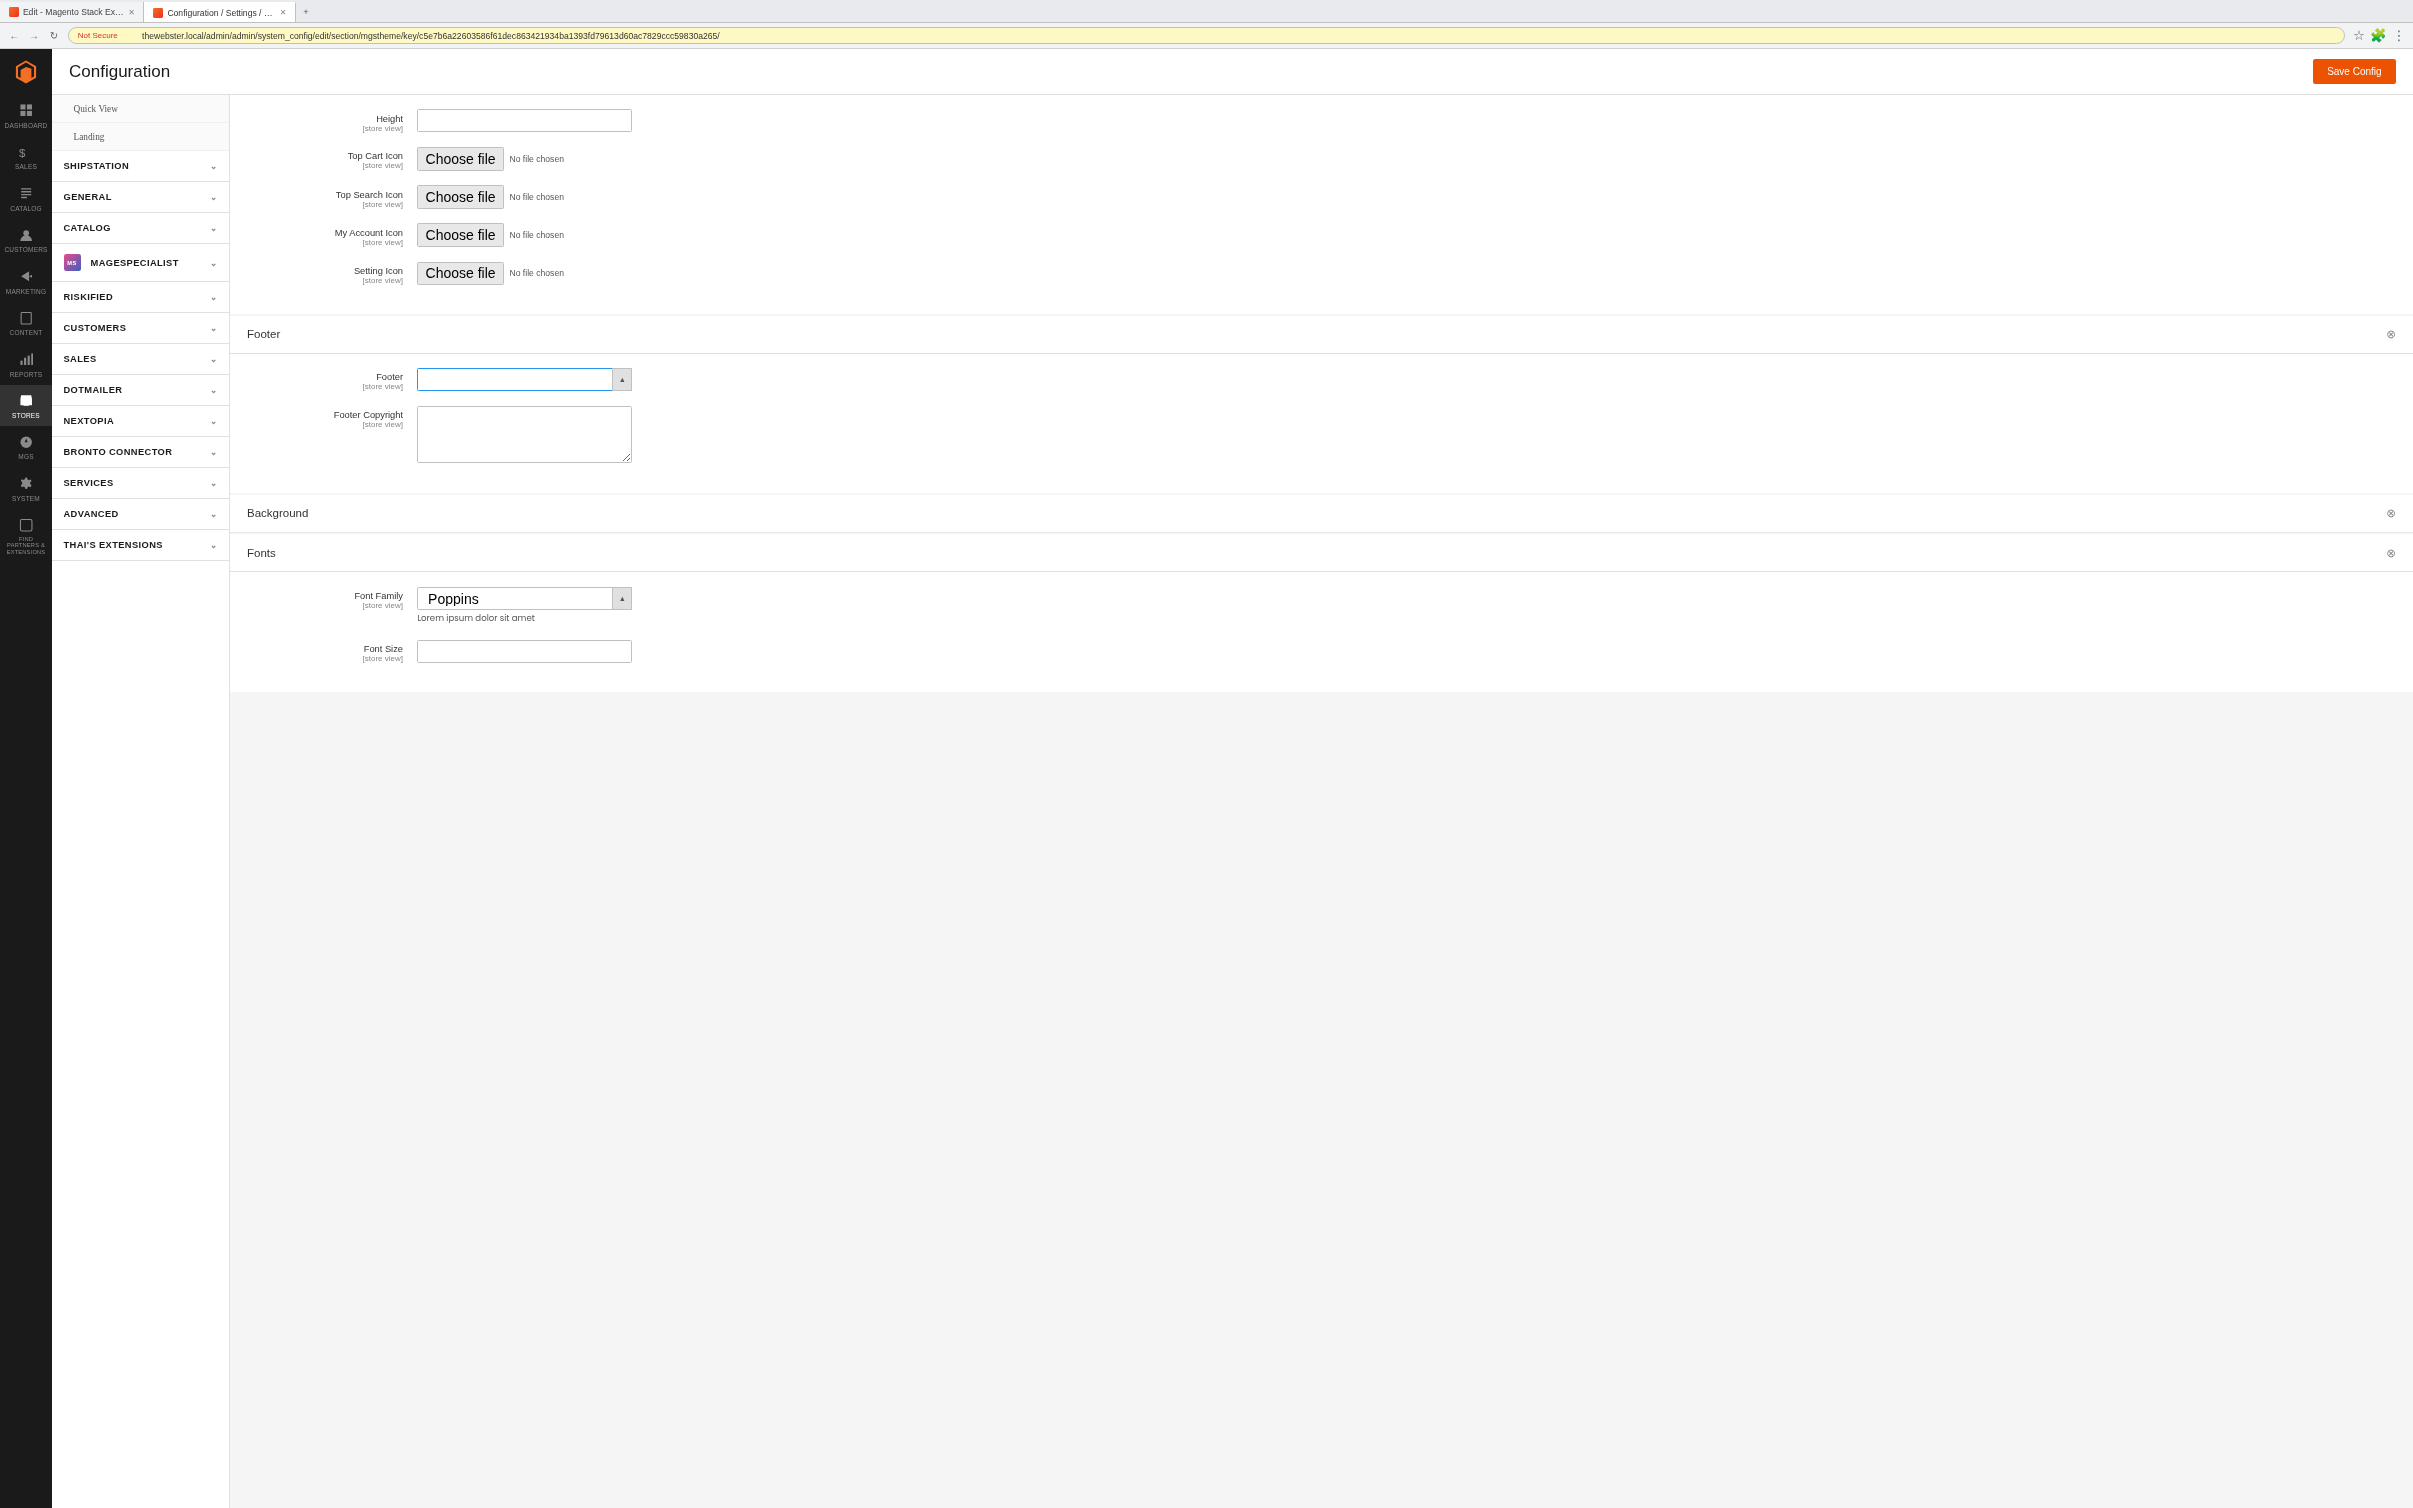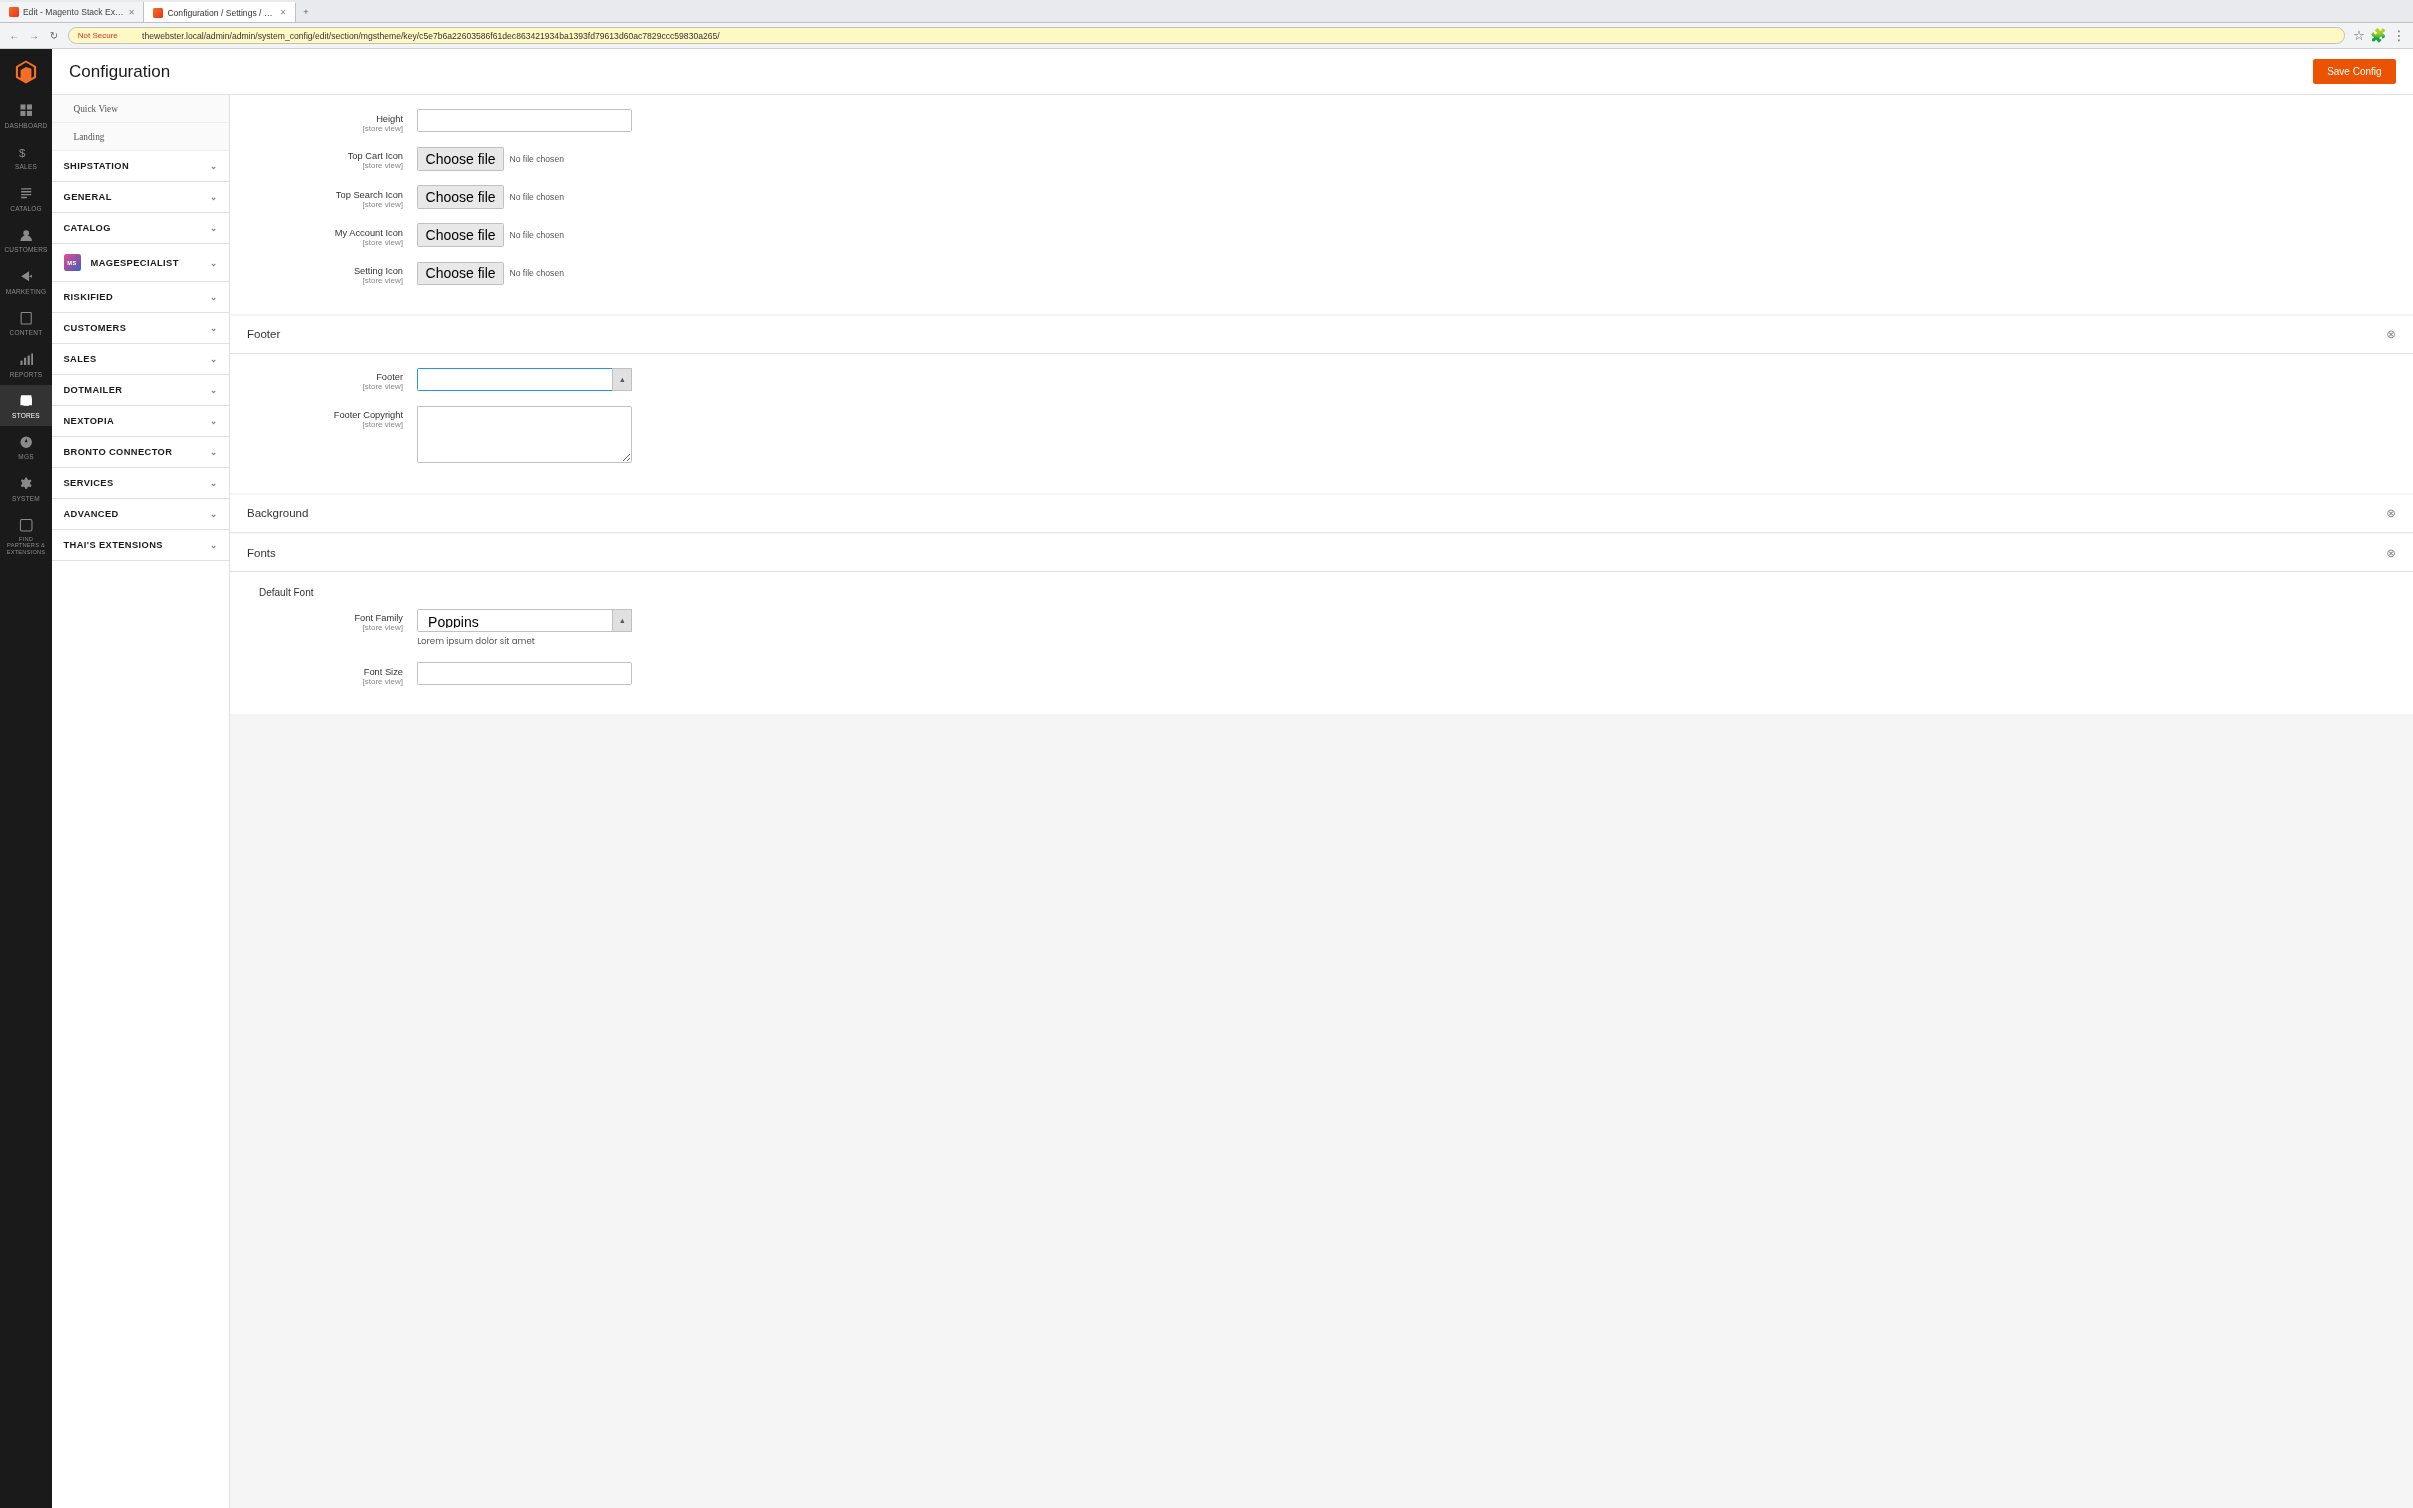--- a/index.html
+++ b/index.html
@@ -756,21 +756,20 @@
           </div>
         </div>
 
         <div class="form-section">
           <div class="section-header">
             <span class="section-title">Fonts</span>
             <span class="section-toggle">⊗</span>
           </div>
           <div class="form-content">
 
-            <div style="font-size:10px;font-weight:500;color:#333;margin-bottom:11.5px;">Default Font</div>
 
             <div class="form-row">
               <div class="form-label">
                 <span class="field-name">Font Family</span>
                 <span class="field-scope">[store view]</span>
               </div>
               <div class="form-control-wrap">
                 <div class="select-wrap">
                   <select class="font-family-select" style="border-color:#c0c0c0;">
                     <option value="Poppins" selected="">Poppins</option>

